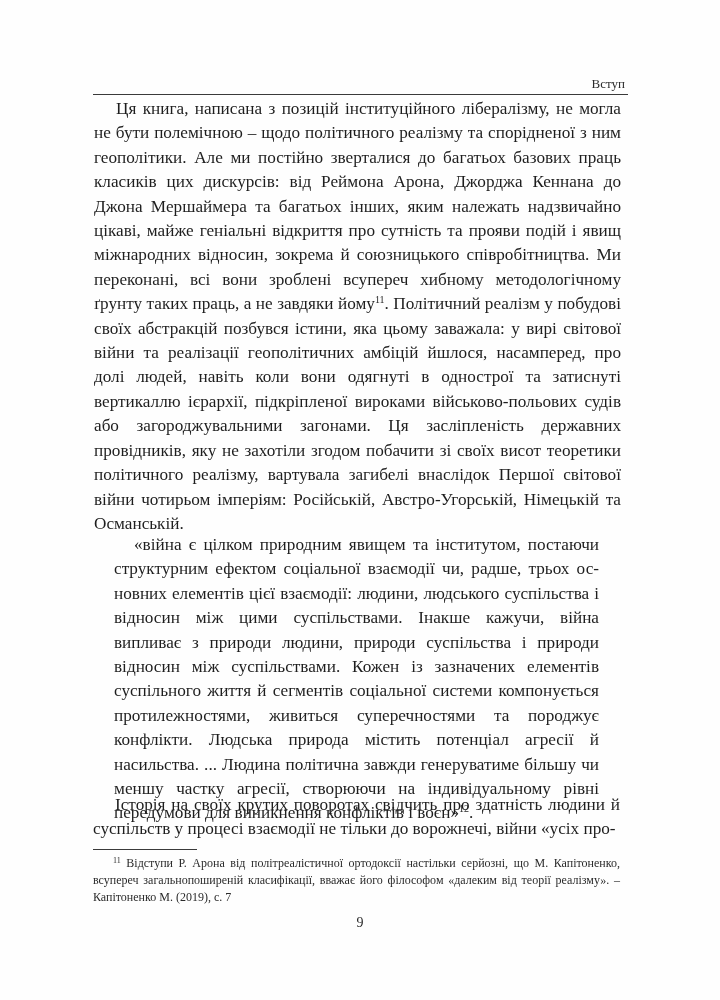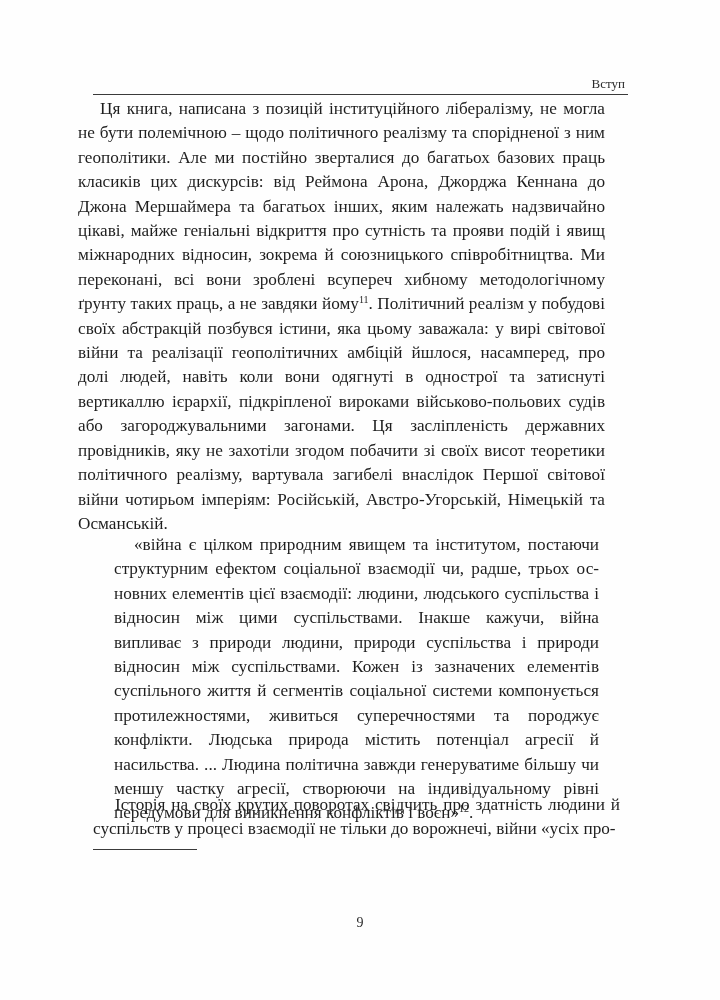--- a/index.html
+++ b/index.html
@@ -30,21 +30,21 @@
     border-bottom: 1px solid #3a3a3a;
     text-align: right;
     font-size: 13px;
     line-height: 16px;
     color: #2a2a2a;
     margin-top: 8px;
   }
   .running-head span { padding-right: 3px; }
   .body-text {
     position: absolute;
-    left: 78px;
+    left: 94px;
     top: 97px;
     width: 527px;
     font-size: 17.2px;
     line-height: 24.4px;
     text-align: justify;
     hyphens: manual;
   }
   .body-text p {
     margin: 0;
     text-indent: 22px;
@@ -121,16 +121,17 @@
     <p><span>«війна є цілком природним явищем та інститутом, постаючи структурним ефектом соціальної взаємодії чи, радше, трьох ос­новних елементів цієї взаємодії: людини, людського суспільства і відносин між цими суспільствами. Інакше кажучи, війна випливає з природи людини, природи суспільства і природи відносин між суспільствами. Кожен із зазначених елементів суспільного життя й сегментів соціальної системи компонується протилежностями, живиться суперечностями та породжує конфлікти. Людська при­рода містить потенціал агресії й насильства. ... Людина політична завжди генеруватиме більшу чи меншу частку агресії, створюючи на індивідуальному рівні передумови для виникнення конфліктів і воєн»</span><sup>12</sup><span>.</span></p>
   </div>
 
   <div class="after-quote">
     <p>Історія на своїх крутих поворотах свідчить про здатність людини й суспільств у процесі взаємодії не тільки до ворожнечі, війни «усіх про-</p>
   </div>
 
   <div class="fn-rule"></div>
 
   <div class="footnotes">
+    <p><sup>11</sup> <span>Відступи Р. Арона від політреалістичної ортодоксії настільки серйозні, що М. Капітоненко, всупереч загальнопоширеній класифікації, вважає його філософом «далеким від теорії реалізму». – Капітоненко М. (2019), с. 7</span></p>
   </div>
 
   <div class="page-number">9</div>
 </div>
 
 </body></html>

